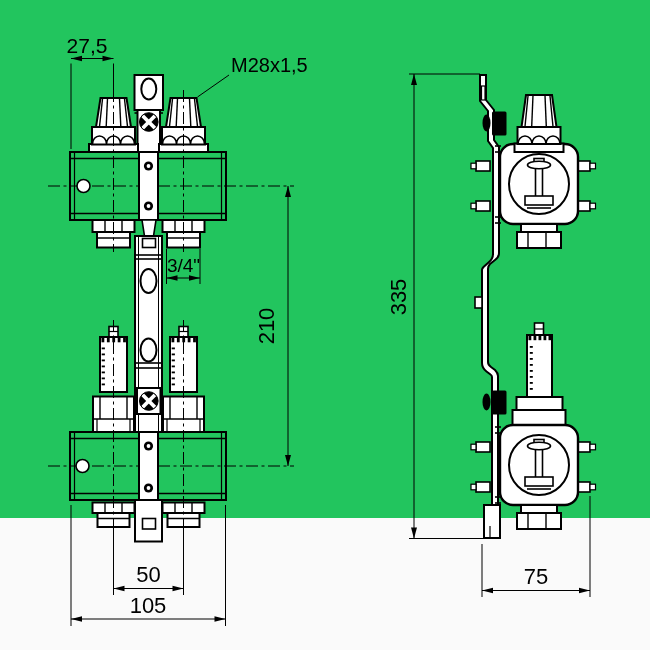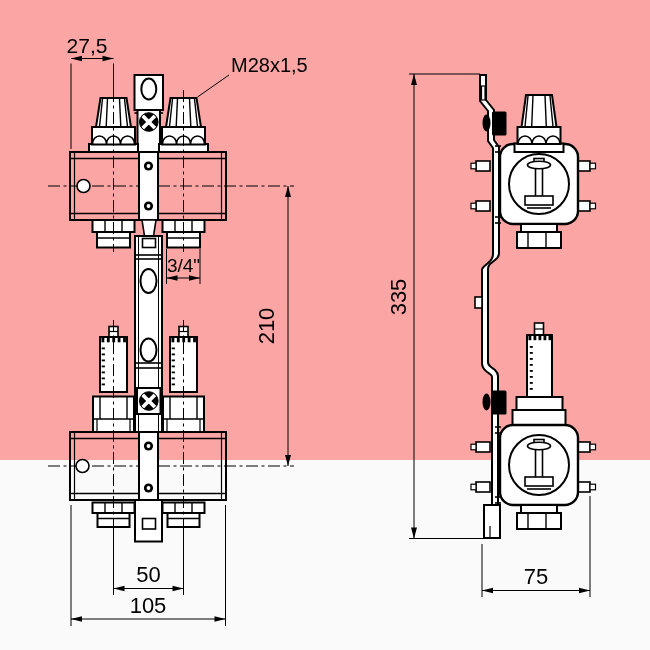--- a/index.html
+++ b/index.html
@@ -1,16 +1,16 @@
 <!DOCTYPE html>
 <html><head>
 <meta charset="utf-8">
 <style>
   html,body{margin:0;padding:0;background:#fafafa;width:650px;height:650px;overflow:hidden;}
-  #drawing-area{width:650px;height:460px;background:#fca5a5;}
+  #drawing-area{width:650px;height:518px;background:#22c55e;}
   svg{display:block;}
   .s2 {fill:none;stroke:#000;stroke-width:2;}
   .s16{fill:none;stroke:#000;stroke-width:1.6;}
   .s14{fill:none;stroke:#000;stroke-width:1.4;}
   .s12{fill:none;stroke:#000;stroke-width:1.2;}
   .s1 {fill:none;stroke:#000;stroke-width:1;}
   .w2 {fill:#fff;stroke:#000;stroke-width:2;}
   .w24{fill:#fff;stroke:#000;stroke-width:2.4;}
   .w16{fill:#fff;stroke:#000;stroke-width:1.6;}
   .w12{fill:#fff;stroke:#000;stroke-width:1.2;}

